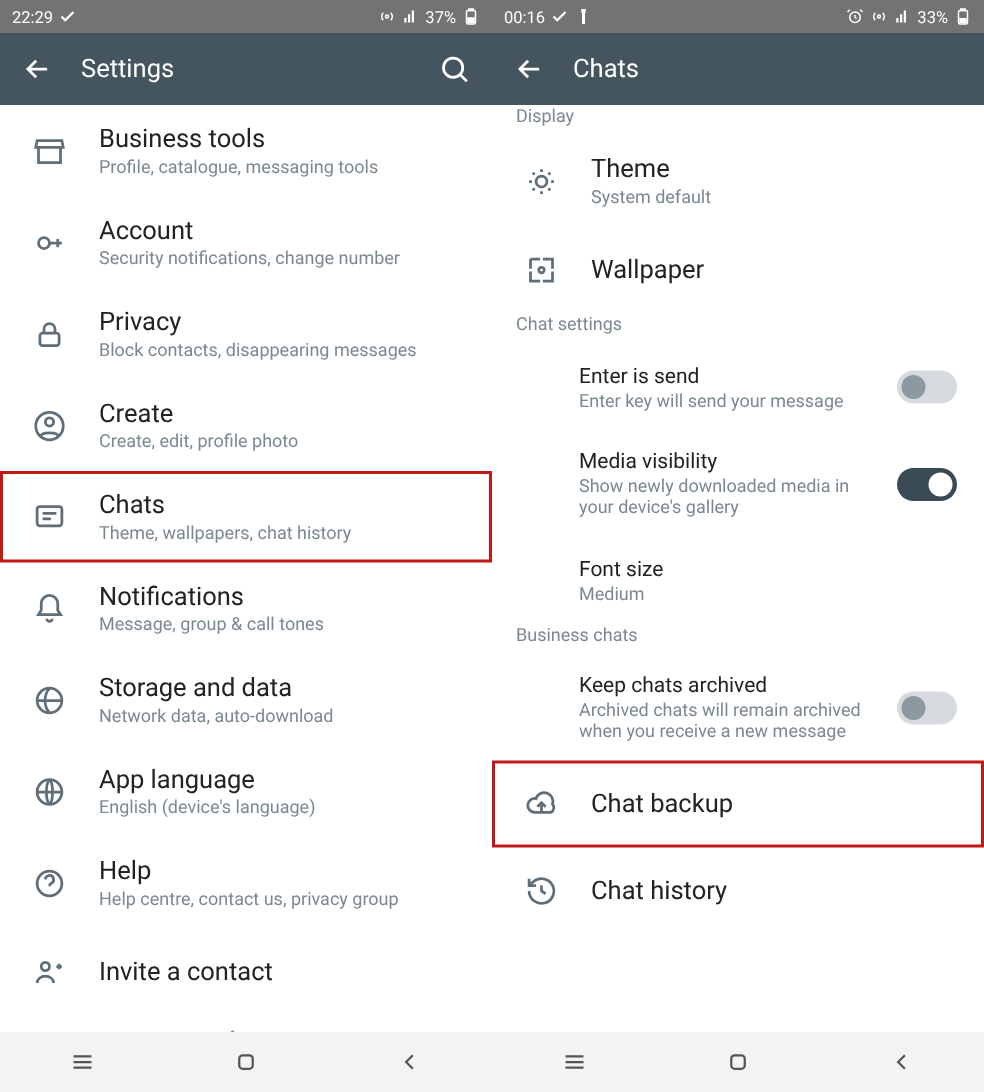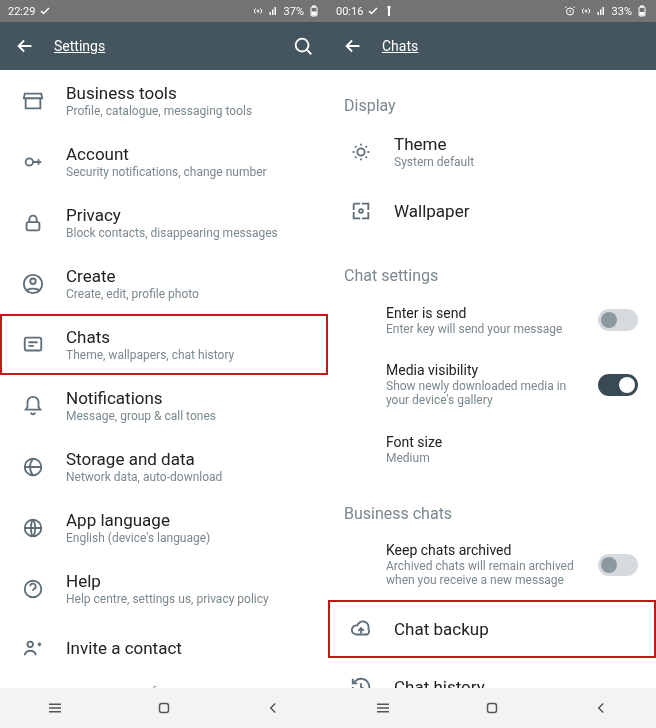--- a/index.html
+++ b/index.html
@@ -33,40 +33,40 @@
   .sb-icon { display:inline-flex; width:12px; height:12px; }
   .appbar {
     height: 48px;
     background: #45555f;
     color: #fff;
     display: flex;
     align-items: center;
     padding: 0 14px;
     gap: 18px;
   }
-  .appbar .title { font-size: 14px; flex:1;text-decoration:underline;}
+  .appbar .title { font-size: 17px; flex:1;}
   .appbar .search { width:22px; height:22px; }
   .content { flex:1; overflow:hidden; background:#fff; }
   .li {
     display:flex;
     align-items:center;
     padding: 11px 16px 11px 20px;
     min-height: 58px;
     gap: 22px;
     border: 2px solid transparent;
   }
   .li.highlight { border: 2px solid #c11818; }
   .li .icon { width:22px; height:22px; color:#5f6e78; flex-shrink:0; display:flex; align-items:center; justify-content:center;}
   .li .txt { flex:1; }
   .li .label { font-size:17px; color:#222;}
   .li .sub { font-size:12px; color:#7a8890; margin-top:1px;}
   .section-hdr {
-    font-size: 16px;
+    font-size: 12px;
     color: #7a8890;
-    padding: 26px 16px 6px 16px;
+    padding: 0 16px 6px 16px;
   }
   .li.indented { padding-left: 56px; }
   .li.indented .txt .label { font-size:14px; }
   .toggle {
     width: 40px; height:22px; border-radius:11px;
     background:#d6dade; position:relative; flex-shrink:0;
   }
   .toggle .knob {
     width:16px; height:16px; border-radius:50%; background:#8d99a0;
     position:absolute; top:3px; left:3px;
@@ -234,21 +234,21 @@
       </div>
       <div class="li">
         <span class="icon">
           <svg viewBox="0 0 24 24" fill="none" stroke="currentColor" stroke-width="2">
             <circle cx="12" cy="12" r="9"></circle>
             <path d="M9 9a3 3 0 1 1 4 3c-1 .5-1 1-1 2M12 17h.01"></path>
           </svg>
         </span>
     <div class="txt">
       <div class="label">Help</div>
-      <div class="sub">Help centre, settings us, privacy policy</div>
+      <div class="sub">Help centre, contact us, privacy group</div>
     </div>
       </div>
       <div class="li">
         <span class="icon">
           <svg viewBox="0 0 24 24" fill="none" stroke="currentColor" stroke-width="2">
             <circle cx="9" cy="8" r="3"></circle>
             <path d="M3 20c0-3 3-5 6-5s6 2 6 5M17 8h4M19 6v4"></path>
           </svg>
         </span>
     <div class="txt">

